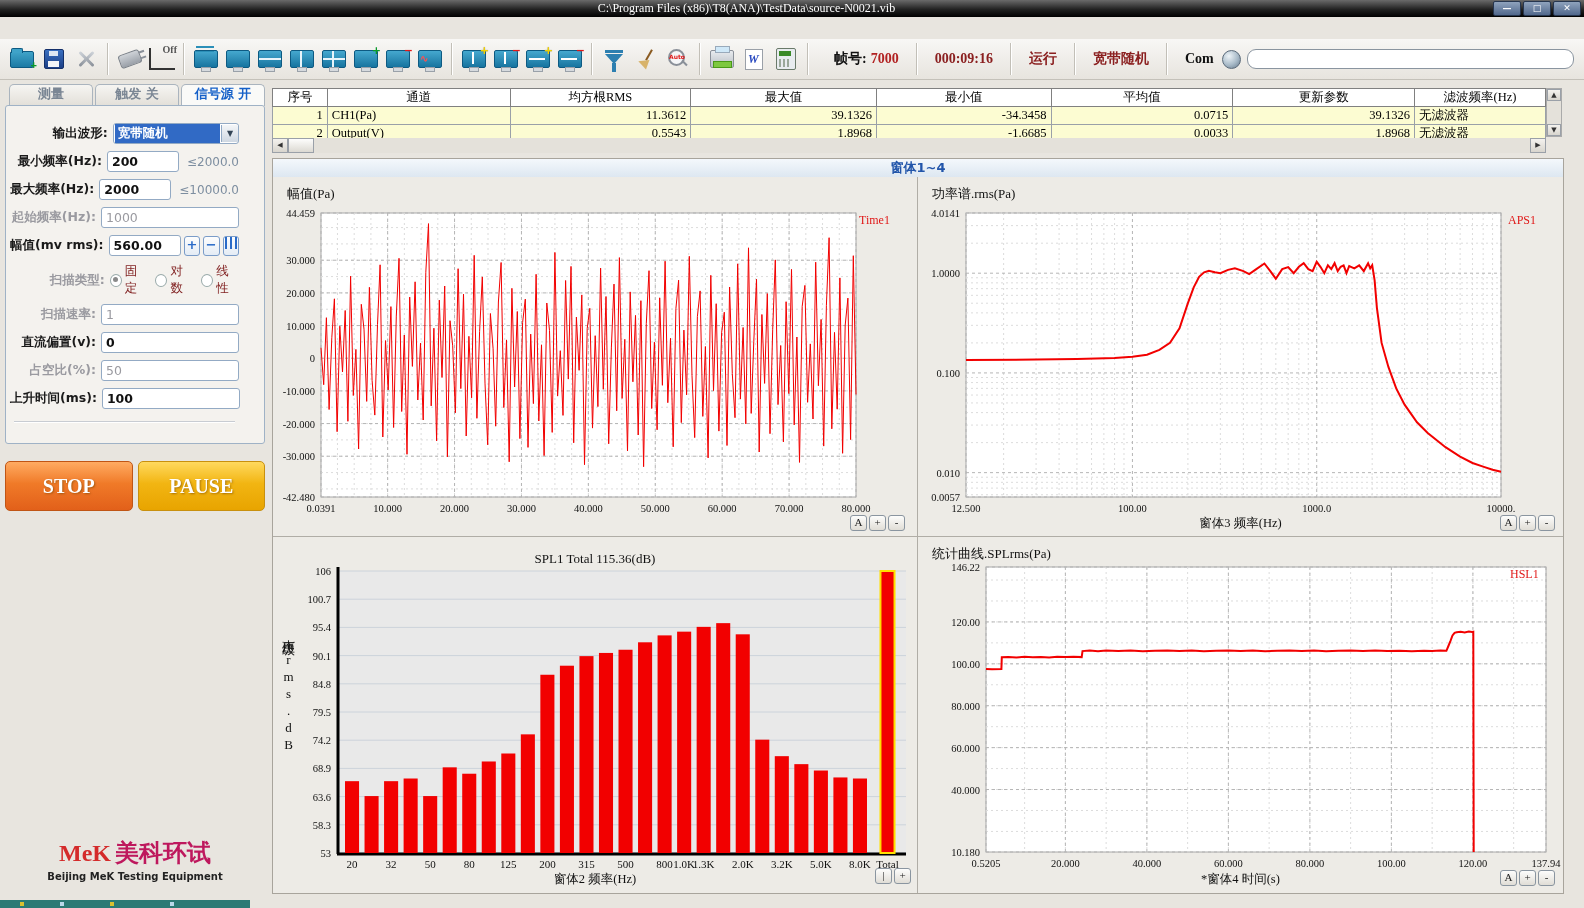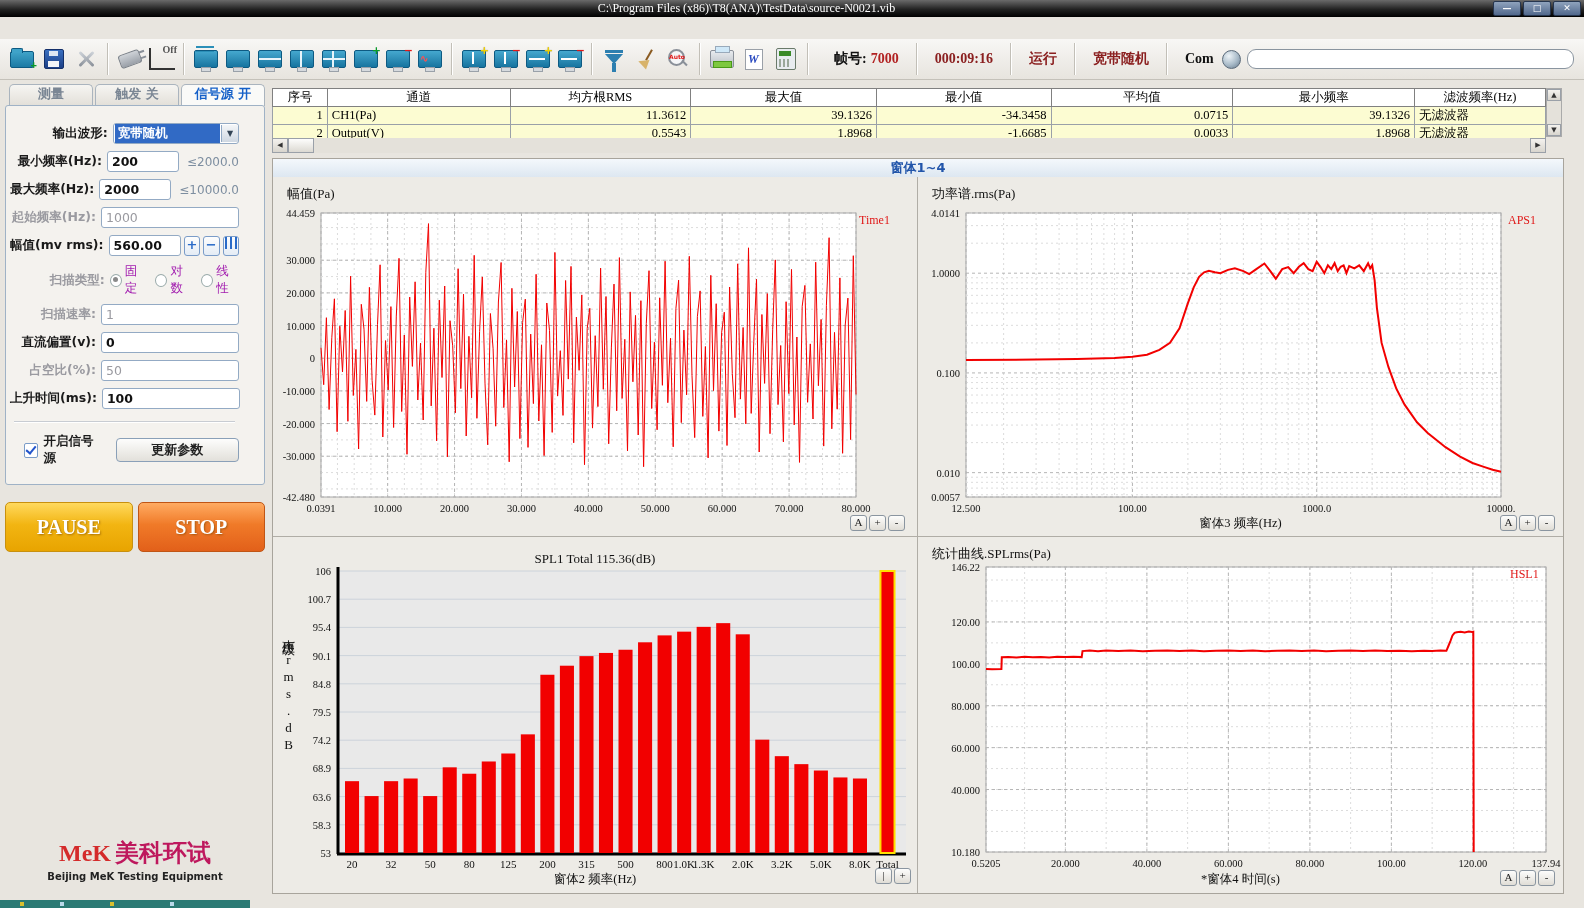--- a/index.html
+++ b/index.html
@@ -94,21 +94,21 @@
   .hint{font:12px "DejaVu Sans",sans-serif;color:#7d8ea0;margin-left:8px;}
   .selectbox{width:132px;height:19px;border:1px solid #93aac4;border-radius:3px;background:#fff;display:flex;align-items:center;}
   .sel-text{flex:1;background:#316ac5;color:#fff;font:bold 12.5px "DejaVu Sans",sans-serif;padding:1px 3px;margin:1px;white-space:nowrap;overflow:hidden;}
   .sel-arrow{width:16px;height:17px;background:linear-gradient(#f4f6f8,#cfd8e2);border-left:1px solid #93aac4;text-align:center;font-size:8px;color:#345;line-height:17px;}
   .spinbtn{width:18px;height:18px;margin-left:3px;border:1px solid #7a9cc8;border-radius:3px;background:linear-gradient(#fdfdfd,#e4ecf5);
     color:#2a6bc8;font:bold 13px "DejaVu Sans",sans-serif;text-align:center;line-height:16px;cursor:default;}
   .slider-glyph{display:inline-block;width:12px;height:12px;
     background:repeating-linear-gradient(90deg,#2a6bc8 0 2px,transparent 2px 5px);}
   .radio{width:11px;height:11px;border:1px solid #9aa;border-radius:50%;background:#fff;margin:0 3px 0 8px;position:relative;}
   .radio.sel::after{content:"";position:absolute;left:2px;top:2px;width:5px;height:5px;border-radius:50%;background:#8a8a8a;}
-  .rlabel{font:12.5px "DejaVu Sans",sans-serif;color:#a21caf;}
+  .rlabel{font:12.5px "DejaVu Sans",sans-serif;color:#7f1d1d;}
   .gdivider{height:1px;background:#c8ccd2;border-bottom:1px solid #fff;margin:12px 4px 10px 4px;}
   .checkbox{width:13px;height:13px;border:1px solid #7a9cc8;background:#fff;border-radius:2px;margin:0 5px 0 14px;position:relative;}
   .checkbox::after{content:"";position:absolute;left:3px;top:0px;width:4px;height:8px;border-right:2px solid #2255cc;border-bottom:2px solid #2255cc;transform:rotate(40deg);}
   .chk-label{font:bold 12.5px "DejaVu Sans",sans-serif;color:#1a1a1a;}
   .update-btn{margin-left:12px;width:128px;height:24px;border:1px solid #8aa0b8;border-radius:4px;
     background:linear-gradient(#fdfdfc,#e2e0da);font:bold 13px "DejaVu Sans",sans-serif;color:#222;cursor:default;}
   .runbtns{display:flex;gap:5px;margin:16px 2px 0 2px;}
   .bigbtn{flex:1;height:48px;border-radius:5px;font:bold 20px "Liberation Serif","DejaVu Serif",serif;color:#fff;
     text-shadow:1px 1px 2px rgba(120,70,0,.6);cursor:default;display:flex;align-items:center;justify-content:center;}
   .pause{background:linear-gradient(#ffd95e,#f2b512 45%,#e8a400);border:1px solid #c8900e;}
@@ -360,29 +360,24 @@
       </div>
       <div class="frow">
         <div class="flabel dis">占空比(%):</div>
         <input class="finput dis w130" value="50" style="">
       </div>
       <div class="frow">
         <div class="flabel">上升时间(ms):</div>
         <input class="finput w130" value="100" style="">
       </div>
       <div class="gdivider"></div>
-      <div class="frow">
-        <span class="checkbox"></span>
-        <span class="chk-label">开启信号源</span>
-        <button class="update-btn">更新参数</button>
-      </div>
     </div>
     <div class="runbtns">
+      <div class="bigbtn stop">STOP</div>
       <div class="bigbtn pause">PAUSE</div>
-      <div class="bigbtn stop">STOP</div>
     </div>
     <div class="logo">
       <div class="logo-line1">
         <span class="logo-en">MeK</span><span class="logo-cn">美科环试</span>
       </div>
       <div class="logo-sub">Beijing MeK Testing Equipment</div>
     </div>
   </div>
 
   <table class="datatable">
@@ -397,21 +392,21 @@
         <col style="width:129px">
       </colgroup>
     <tbody>
         <tr>
       <th class="ta-c">序号</th>
       <th class="ta-c">通道</th>
       <th class="ta-c">均方根RMS</th>
       <th class="ta-c">最大值</th>
       <th class="ta-c">最小值</th>
       <th class="ta-c">平均值</th>
-      <th class="ta-c">最小频率</th>
+      <th class="ta-c">更新参数</th>
       <th class="ta-c">滤波频率(Hz)</th>
     </tr>
     <tr>
       <td class="ta-r">1</td>
       <td class="ta-l">CH1(Pa)</td>
       <td class="ta-r">11.3612</td>
       <td class="ta-r">39.1326</td>
       <td class="ta-r">-34.3458</td>
       <td class="ta-r">0.0715</td>
       <td class="ta-r">39.1326</td>

